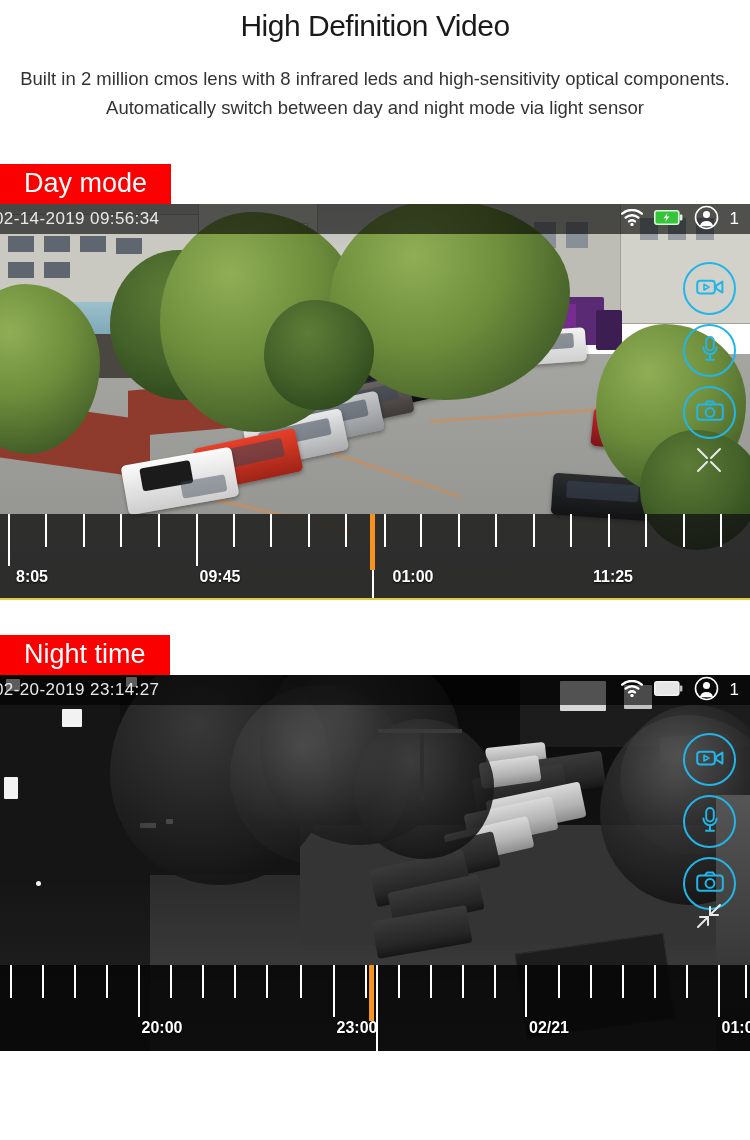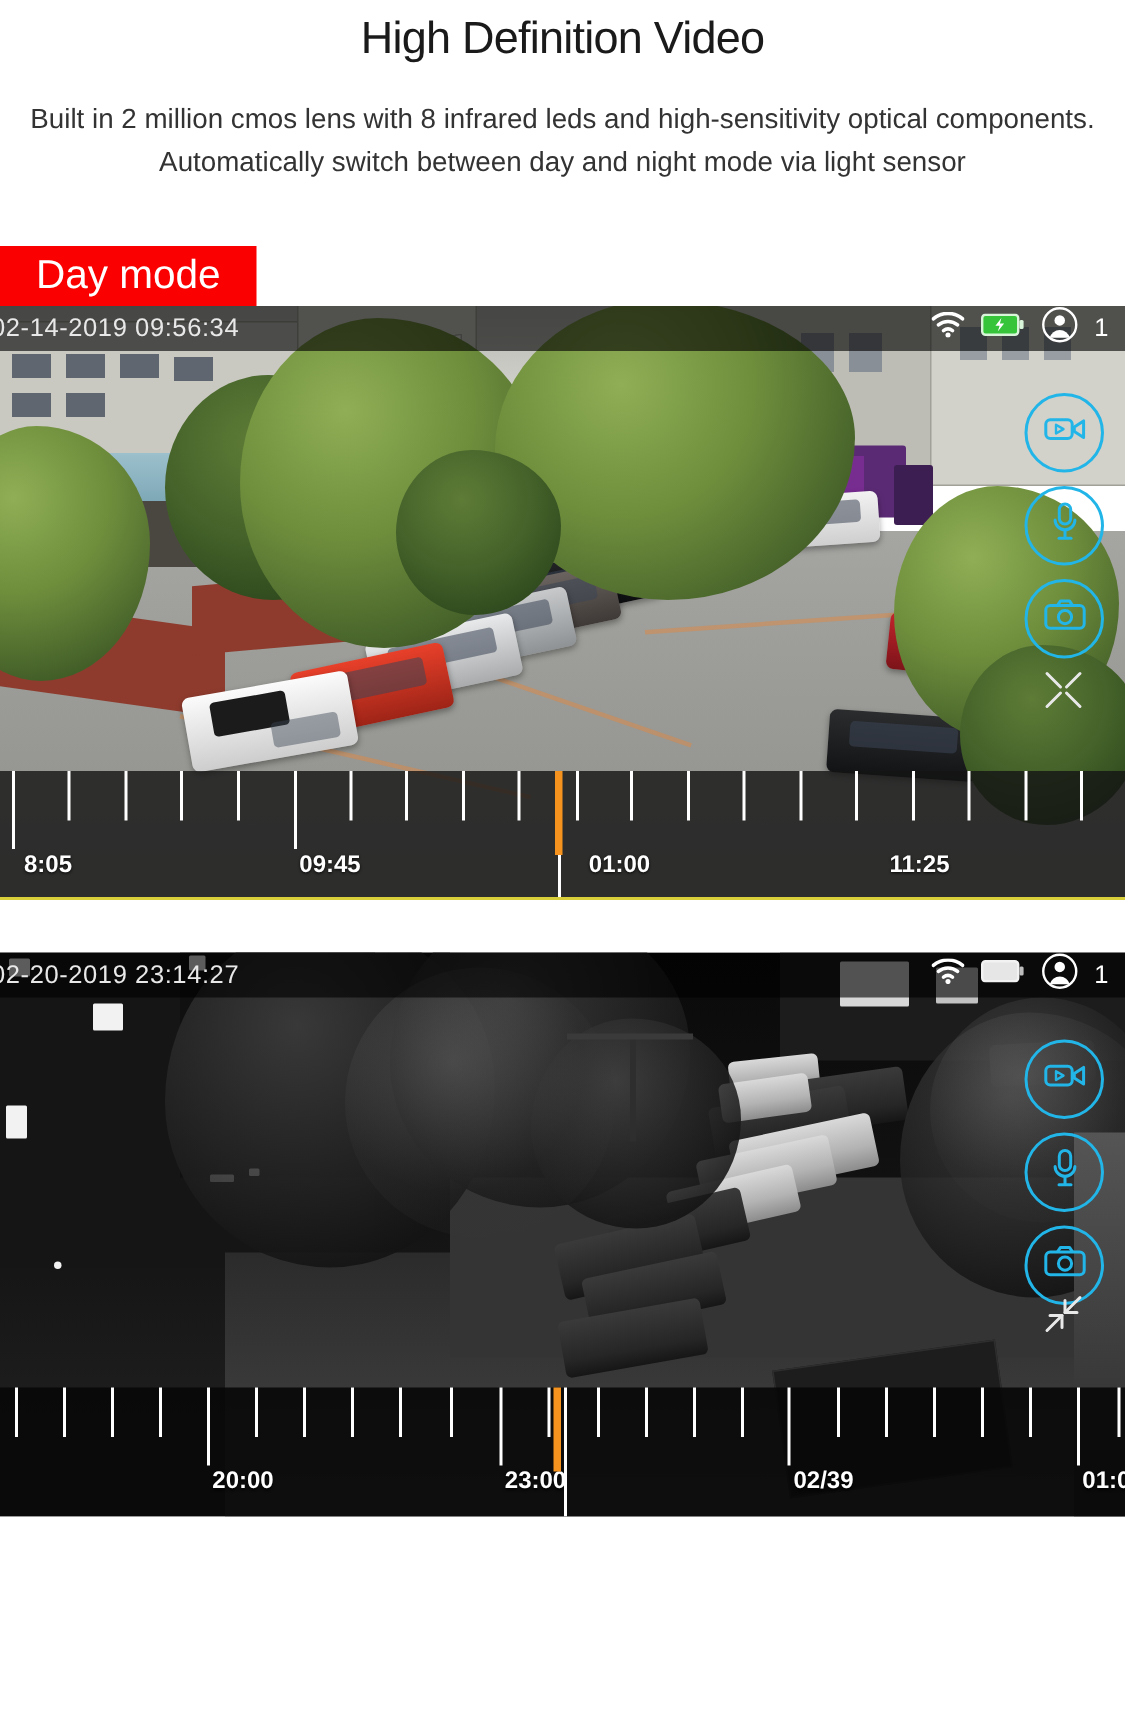--- a/index.html
+++ b/index.html
@@ -380,20 +380,23 @@
         <div class="tl-label" style="left: 613px;">11:25</div>
       </div>
     <div class="yellow-edge"></div>
   </div>
 </div>
 
 <div class="gap" style="height:35px"></div>
 
 <div class="section">
 
+  <div class="badge-row">
+    <span class="badge">Night time</span>
+  </div>
 
   <div class="viewport night">
 
     <div class="scene">
       <div class="n-bg"></div>
 
       <div class="n-bldg" style="left:0;top:0;width:250px;height:210px;"></div>
       <div class="n-bldg" style="left:120px;top:0;width:180px;height:150px;background:#101010;"></div>
       <div class="n-light" style="left:6px;top:4px;width:14px;height:12px;"></div>
       <div class="n-light" style="left:126px;top:2px;width:11px;height:10px;"></div>
@@ -529,17 +532,17 @@
           <div class="tick minor" style="left: 622px;"></div>
           <div class="tick minor" style="left: 654px;"></div>
           <div class="tick minor" style="left: 686px;"></div>
           <div class="tick major" style="left: 718px;"></div>
           <div class="tick minor" style="left: 745px;"></div>
         </div>
       <div class="playhead-orange" style="left: 369px;"></div>
       <div class="playhead-line" style="left: 376px;"></div>
     <div class="tl-label" style="left: 162px;">20:00</div>
         <div class="tl-label" style="left: 357px;">23:00</div>
-        <div class="tl-label" style="left: 549px;">02/39</div>
+        <div class="tl-label" style="left: 549px;">02/21</div>
         <div class="tl-label" style="left: 742px;">01:00</div>
       </div>
   </div>
 </div>
 
 </body></html>

